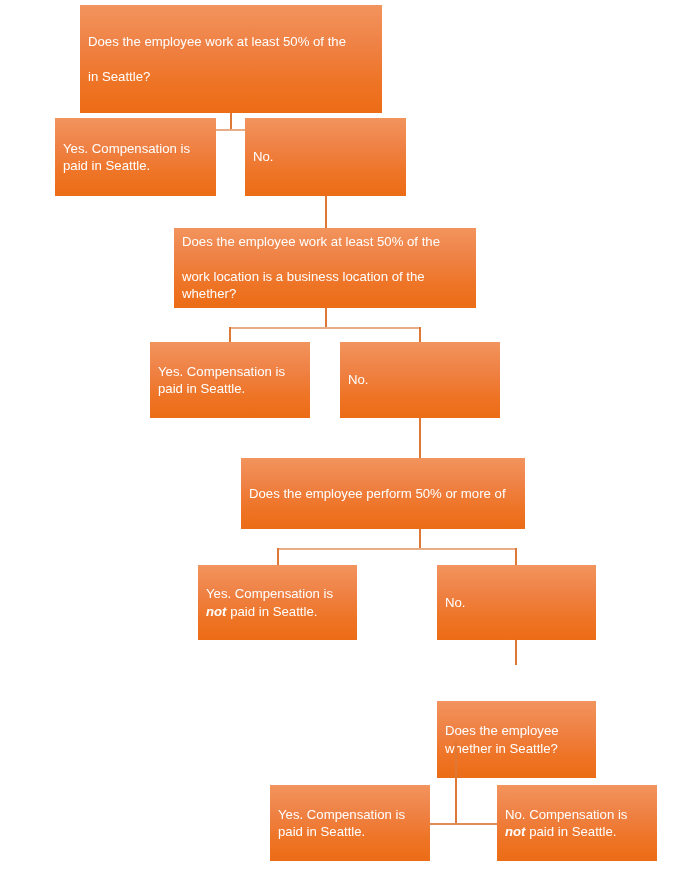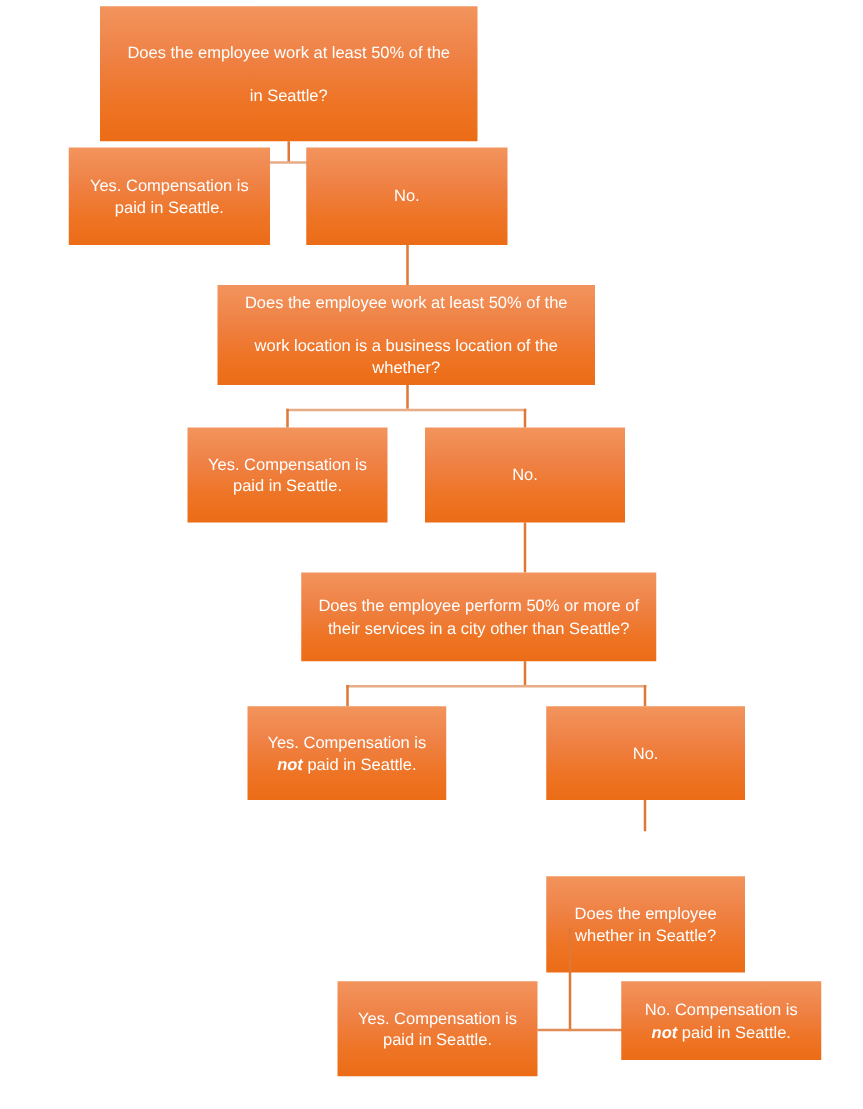--- a/index.html
+++ b/index.html
@@ -17,21 +17,21 @@
     height: 887px;
     background: #ffffff;
     overflow: hidden;
   }
   .node {
     position: absolute;
     box-sizing: border-box;
     display: flex;
     align-items: center;
     justify-content: center;
-    text-align: center;
+    text-align: left;
     color: #ffffff;
     font-size: 13.2px;
     line-height: 1.32;
     padding: 20px 8px;
     background: linear-gradient(to bottom, #f2945d 0%, #ef8144 38%, #ee7425 72%, #ec6c16 100%);
     border: 0;
     font-family: "Liberation Sans", sans-serif;
   }
   .node .txt {
     display: block;
@@ -110,21 +110,20 @@
 
   <div class="node" style="left:340px; top:342px; width:160px; height:76px;">
     <span class="txt">No.</span>
   </div>
 
   <div class="vline" style="left:419px; top:418px; height:40px;"></div>
 
   <div class="node" style="left:241px; top:458px; width:284px; height:71px;">
     <span class="txt">
       <span>Does the employee perform 50% or more of</span><br>
-      <span>their services in a city other than Seattle?</span>
     </span>
   </div>
 
   <div class="vline" style="left:419px; top:529px; height:19px;"></div>
   <div class="hline" style="left:277px; top:548px; width:240px;"></div>
   <div class="vline" style="left:277px; top:548px; height:17px;"></div>
   <div class="vline" style="left:515px; top:548px; height:17px;"></div>
 
   <div class="node" style="left:198px; top:565px; width:159px; height:75px;">
     <span class="txt">
@@ -150,20 +149,20 @@
   <div class="hline solidish" style="left:430px; top:823px; width:26px;"></div>
   <div class="hline solidish" style="left:455px; top:823px; width:43px;"></div>
 
   <div class="node" style="left:270px; top:785px; width:160px; height:76px;">
     <span class="txt">
       <span>Yes. Compensation is</span><br>
       <span>paid in Seattle.</span>
     </span>
   </div>
 
-  <div class="node" style="left:497px; top:785px; width:160px; height:63px;">
+  <div class="node" style="left:497px; top:785px; width:160px; height:76px;">
     <span class="txt">
       <span>No. Compensation is</span><br>
       <em>not</em><span> paid in Seattle.</span>
     </span>
   </div>
 
 </div>
 
 </body></html>

